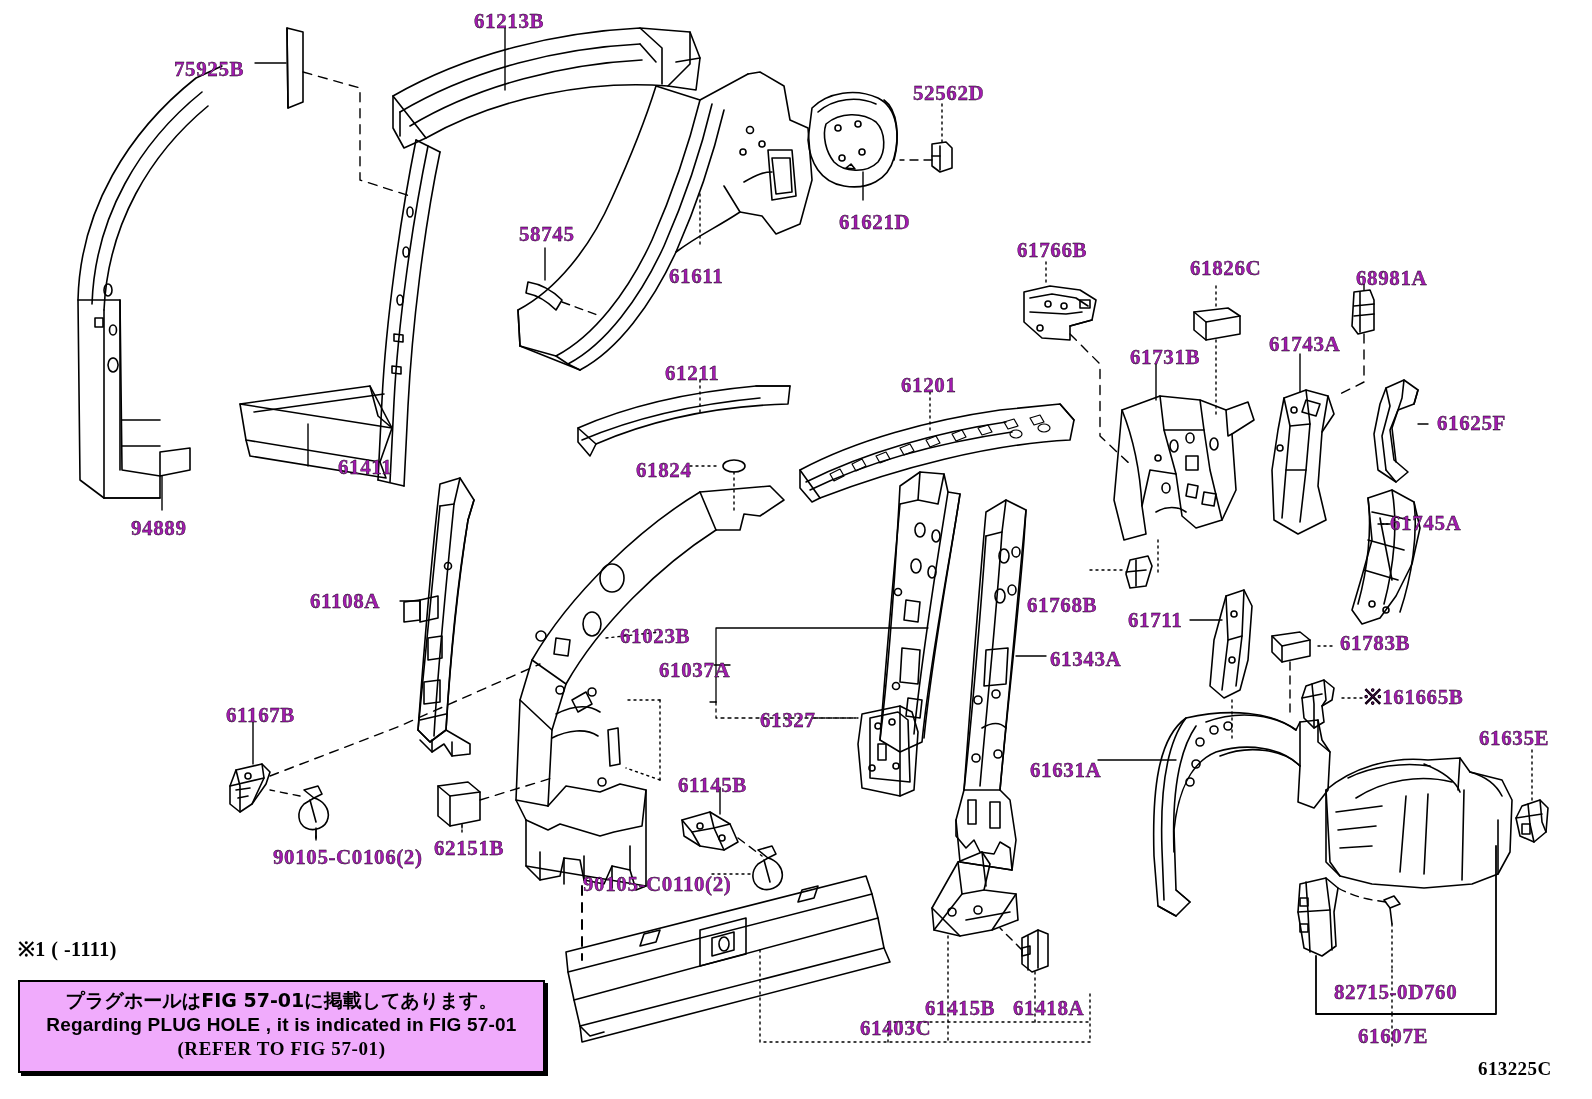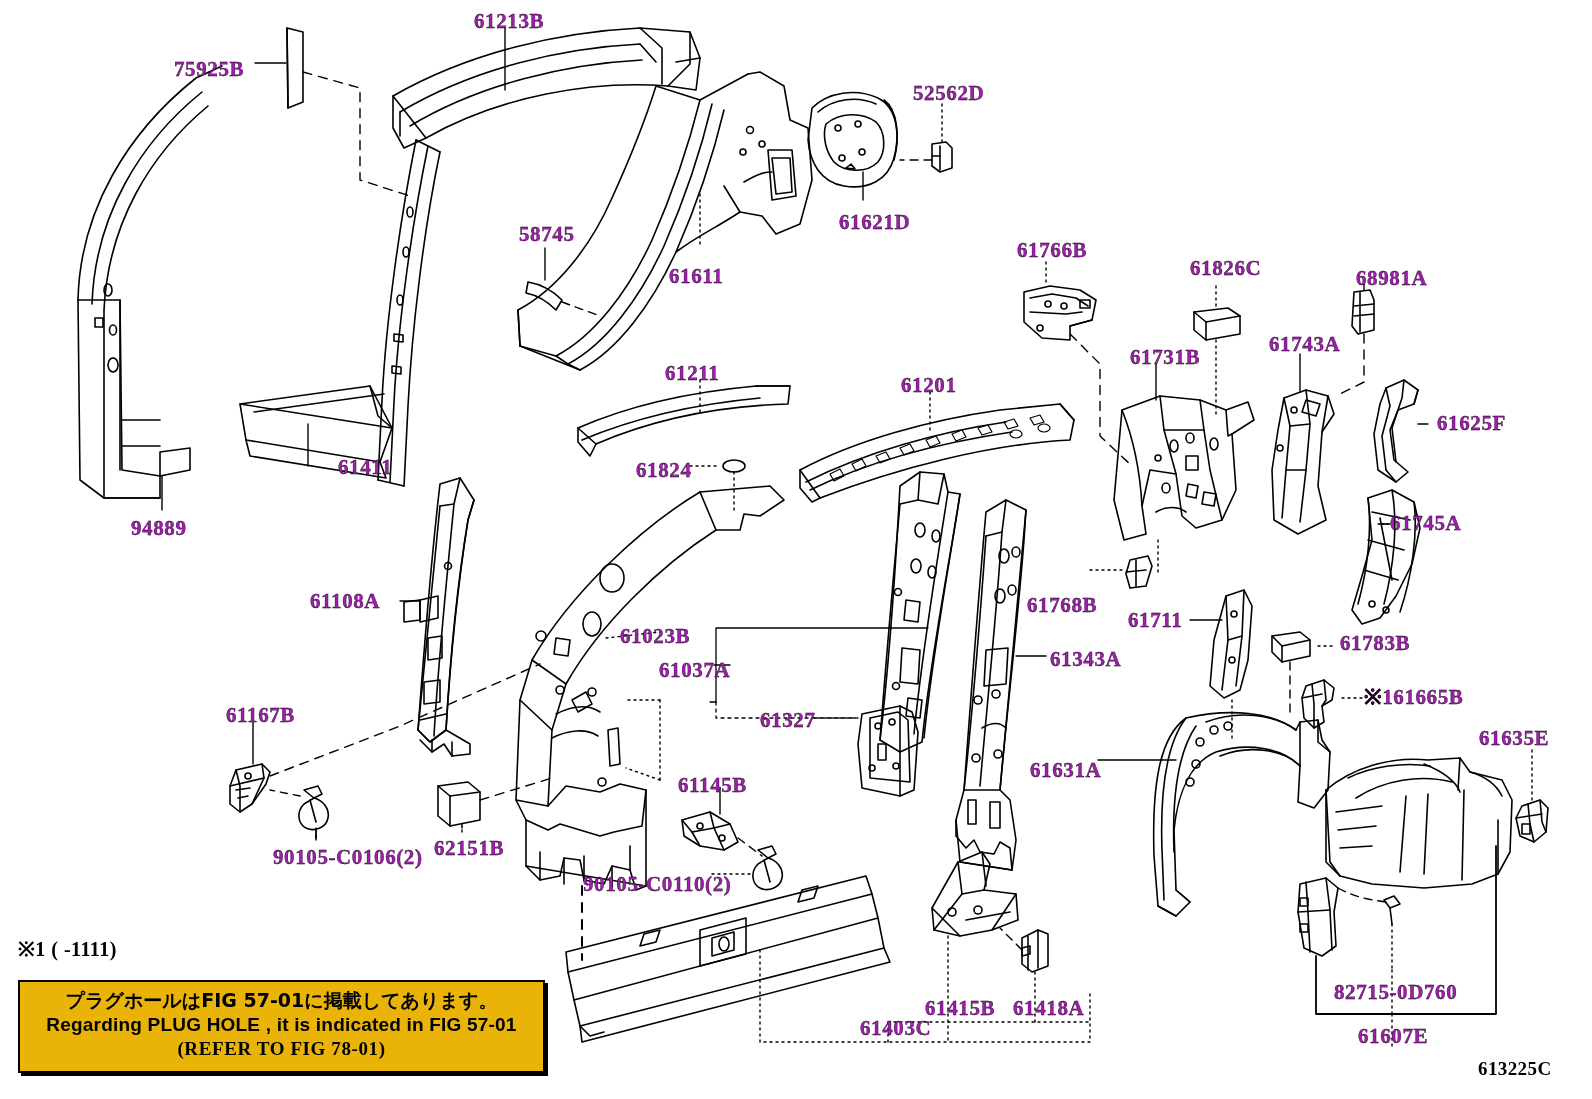--- a/index.html
+++ b/index.html
@@ -18,21 +18,21 @@
     letter-spacing:0.6px;
     color:#a21caf;
     white-space:nowrap;
     line-height:1;
     -webkit-text-stroke:0.35px #000;
   }
   .note-box{
     position:absolute;
     border:2px solid #000;
     box-shadow:3px 3px 0 0 #000;
-    background:#eab308;
+    background:#f0abfc;
     padding:7px 14px 9px 14px;
     text-align:center;
   }
   .note-jp{
     font-family:"DejaVu Sans",sans-serif;
     font-size:19px;font-weight:bold;color:#000;
     line-height:1.25;letter-spacing:0px;
   }
   .note-en{
     font-family:"Liberation Sans",sans-serif;
@@ -674,18 +674,18 @@
   <div class="lbl" style="left:925px;top:998px;">61415B</div>
   <div class="lbl" style="left:1013px;top:998px;">61418A</div>
   <div class="lbl" style="left:860px;top:1018px;">61403C</div>
   <div class="lbl" style="left:1358px;top:1026px;">61607E</div>
 
   <div class="mark1" style="left:18px;top:935px;">※1 (    -1111)</div>
 
   <div class="note-box" style="left:18px;top:980px;width:495px;">
     <div class="note-jp">プラグホールはFIG 57-01に掲載してあります。</div>
     <div class="note-en">Regarding  PLUG  HOLE , it is indicated in FIG  57-01</div>
-    <div class="note-ref">(REFER TO FIG 78-01)</div>
+    <div class="note-ref">(REFER TO FIG 57-01)</div>
   </div>
 
   <div class="figid" style="left:1478px;top:1058px;">613225C</div>
 
 </div>
 
 </body></html>

